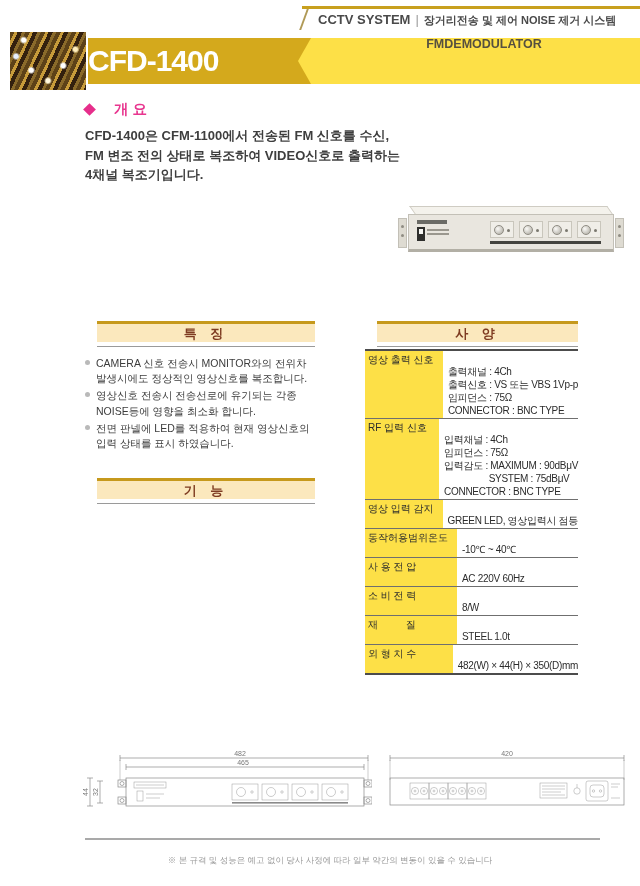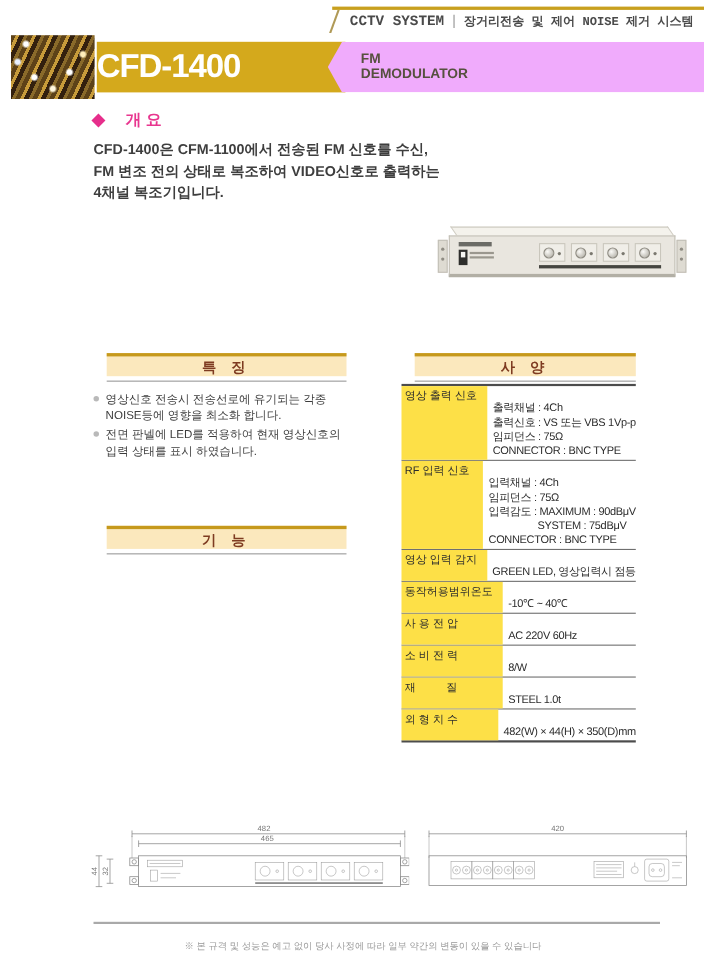--- a/index.html
+++ b/index.html
@@ -6,39 +6,39 @@
   html,body { background:#fff; }
   .page {
     position:relative; width:640px; height:886px; background:#fff;
     font-family:"Liberation Sans", sans-serif; overflow:hidden;
   }
   
   .top-rule { position:absolute; left:302px; top:6px; width:338px; height:3px; background:#C8A01E; }
   .slash { position:absolute; left:303px; top:9px; width:8px; height:21px;
            border-left:2px solid #B09A57; transform:skewX(-20deg); }
   .category { position:absolute; left:318px; top:12px; font-size:13px; font-weight:bold;
-              color:#4A4A4A; white-space:nowrap;font-family:Liberation Mono, monospace; }
+              color:#4A4A4A; white-space:nowrap; }
   .category .sep { color:#9a9a9a; font-weight:normal; padding:0 5px; }
   .category .desc { font-size:11px; }
   .photo { position:absolute; left:10px; top:32px; width:76px; height:58px;
     background-image:
       radial-gradient(circle at 18% 14%, #ffffff 2px, rgba(255,255,255,0) 4px),
       radial-gradient(circle at 8% 42%, #e8f0ff 2px, rgba(255,255,255,0) 4px),
       radial-gradient(circle at 28% 66%, #ffffff 2px, rgba(255,255,255,0) 4px),
       radial-gradient(circle at 50% 84%, #fff7dd 2px, rgba(255,255,255,0) 4px),
       radial-gradient(circle at 70% 58%, #ffffff 2px, rgba(255,255,255,0) 4px),
       radial-gradient(circle at 86% 30%, #ffeebb 2px, rgba(255,255,255,0) 4px),
       repeating-linear-gradient(115deg, #5d4218 0 4px, #c79b3a 4px 7px, #33200e 7px 11px, #8a6a2a 11px 14px);
   }
   .banner { position:absolute; left:88px; top:38px; width:226px; height:46px; background:#D4A91C;
             color:#fff; font-size:30px; font-weight:bold; text-align:left; line-height:46px;
             letter-spacing:-1px; }
-  .type-band { position:absolute; left:298px; top:38px; width:342px; height:46px; background:#f0abfc;
+  .type-band { position:absolute; left:298px; top:38px; width:342px; height:46px; background:#fde047;
                clip-path:polygon(13px 0, 100% 0, 100% 100%, 13px 100%, 0 50%);
-               display:flex; flex-direction:column; justify-content:center; padding-left:30px;
+               display:flex; flex-direction:row; justify-content:center; padding-left:30px;
                color:#56503F; font-size:12.5px; font-weight:bold; line-height:1.1; }
   
   .ov-title { position:absolute; left:85px; top:100px; font-size:14.5px; font-weight:bold;
               color:#E8368F; display:flex; align-items:center; gap:20px; }
   .ov-title .diamond { width:9px; height:9px; background:#E62E8B; transform:rotate(45deg); display:inline-block; }
   .ov-text { position:absolute; left:85px; top:126px; width:400px; font-size:13px; font-weight:bold;
              color:#3E3E3E; line-height:1.5; }
   
   .device { position:absolute; left:398px; top:206px; width:226px; height:54px; }
   .dev-top { position:absolute; left:14px; top:0; width:198px; height:8px; background:#f4f2ec;
@@ -145,20 +145,24 @@
     </div>
   </div>
 
   <div class="sec" style="left:85px; top:321px; width:230px;">
     <div class="sec-box">특 징</div>
     <div class="sec-line"></div>
   </div>
   <ul class="blist" style="left:85px; top:356px; width:234px;">
       <li>
         <span class="dot"></span>
+        <span>CAMERA 신호 전송시 MONITOR와의 전위차 발생시에도 정상적인 영상신호를 복조합니다.</span>
+      </li>
+      <li>
+        <span class="dot"></span>
         <span>영상신호 전송시 전송선로에 유기되는 각종 NOISE등에 영향을 최소화 합니다.</span>
       </li>
       <li>
         <span class="dot"></span>
         <span>전면 판넬에 LED를 적용하여 현재 영상신호의 입력 상태를 표시 하였습니다.</span>
       </li>
     </ul>
 
   <div class="sec" style="left:85px; top:478px; width:230px;">
     <div class="sec-box">기 능</div>

